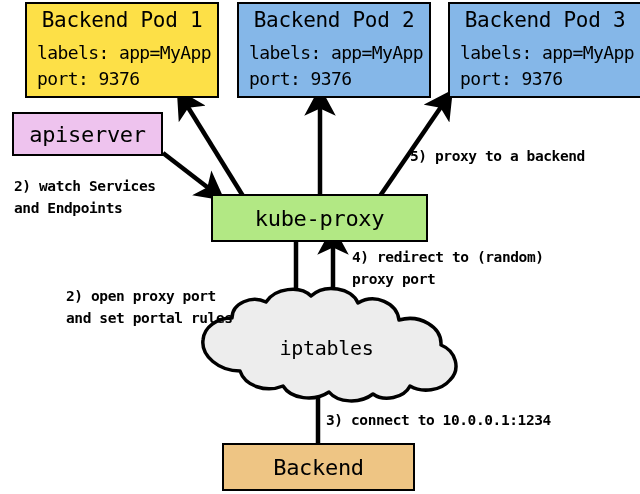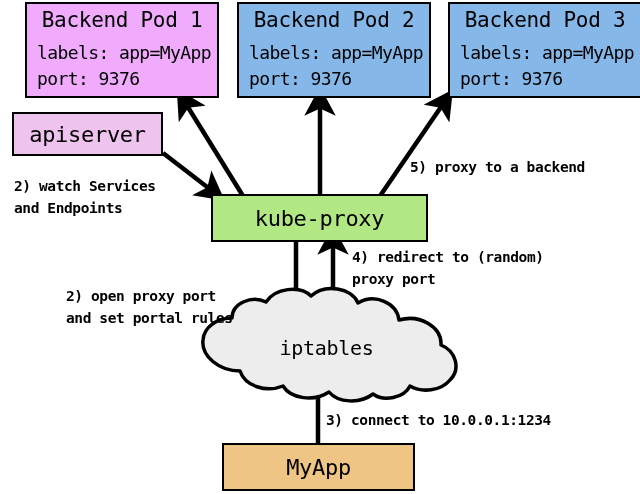--- a/index.html
+++ b/index.html
@@ -120,21 +120,21 @@
 
     <line x1="380" y1="196" x2="443" y2="104" stroke="#000000" stroke-width="4.5" marker-end="url(#ah)"></line>
 
     <line x1="296" y1="242" x2="296" y2="312" stroke="#000000" stroke-width="4.5" marker-end="url(#ah)"></line>
 
     <line x1="333" y1="312" x2="333" y2="243" stroke="#000000" stroke-width="4.5" marker-end="url(#ah)"></line>
 
     <line x1="318" y1="443" x2="318" y2="384" stroke="#000000" stroke-width="4.5" marker-end="url(#ah)"></line>
   </svg>
 
-  <div class="box" style="left:25px; top:2px; width:194px; height:96px; background:#f0abfc;">
+  <div class="box" style="left:25px; top:2px; width:194px; height:96px; background:#fde047;">
     <div class="pod-title">Backend Pod 1</div>
     <div class="pod-line l1">labels: app=MyApp</div>
     <div class="pod-line l2">port: 9376</div>
   </div>
 
   <div class="box" style="left:237px; top:2px; width:194px; height:96px; background:#85b7e8;">
     <div class="pod-title">Backend Pod 2</div>
     <div class="pod-line l1">labels: app=MyApp</div>
     <div class="pod-line l2">port: 9376</div>
   </div>
@@ -169,26 +169,26 @@
         C 314,402 291,399 283,386
         C 266,393 245,386 240,371
         C 219,371 201,356 203,340
         C 204,327 217,318 232,318
         Z" fill="#ededed" stroke="#000000" stroke-width="3.5" stroke-linejoin="round"></path>
     </g>
   </svg>
   <div class="cloud-text">iptables</div>
 
   <div class="box" style="left:222px; top:443px; width:193px; height:48px; background:#eec584;">
-    <div class="box-label">MyApp</div>
+    <div class="box-label">Backend</div>
   </div>
 
   <div class="annot" style="left:14px; top:175px;"><span>2) watch Services</span><br><span>and Endpoints</span></div>
 
   <div class="annot" style="left:66px; top:246px;margin-top:39px;"><span>2) open proxy port</span><br><span>and set portal rules</span></div>
 
   <div class="annot" style="left:326px; top:409px;"><span>3) connect to 10.0.0.1:1234</span></div>
 
   <div class="annot" style="left:352px; top:246px;"><span>4) redirect to (random)</span><br><span>proxy port</span></div>
 
-  <div class="annot" style="left:410px; top:145px;margin-top:11px;"><span>5) proxy to a backend</span></div>
+  <div class="annot" style="left:410px; top:145px;"><span>5) proxy to a backend</span></div>
 
 </div>
 
 </body></html>

